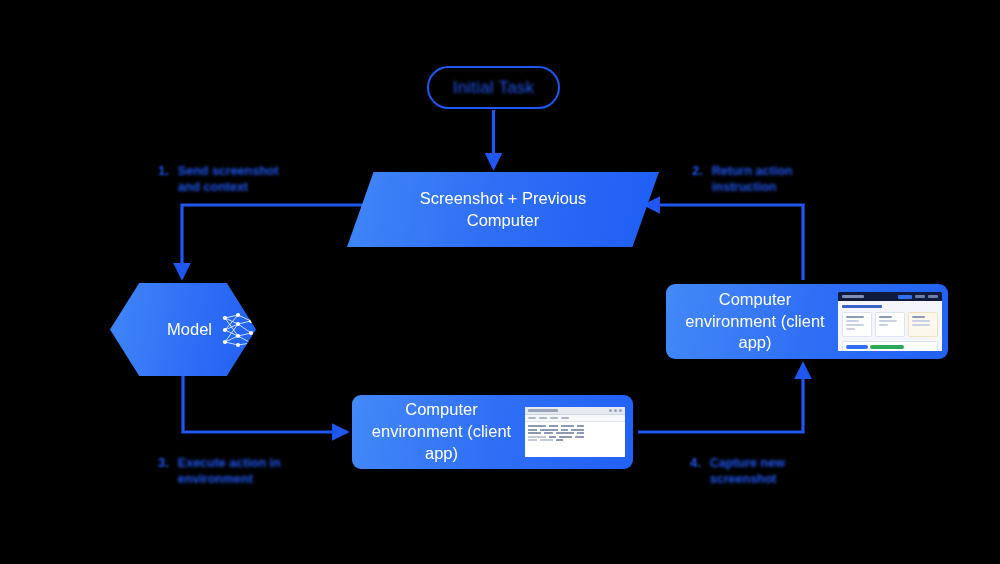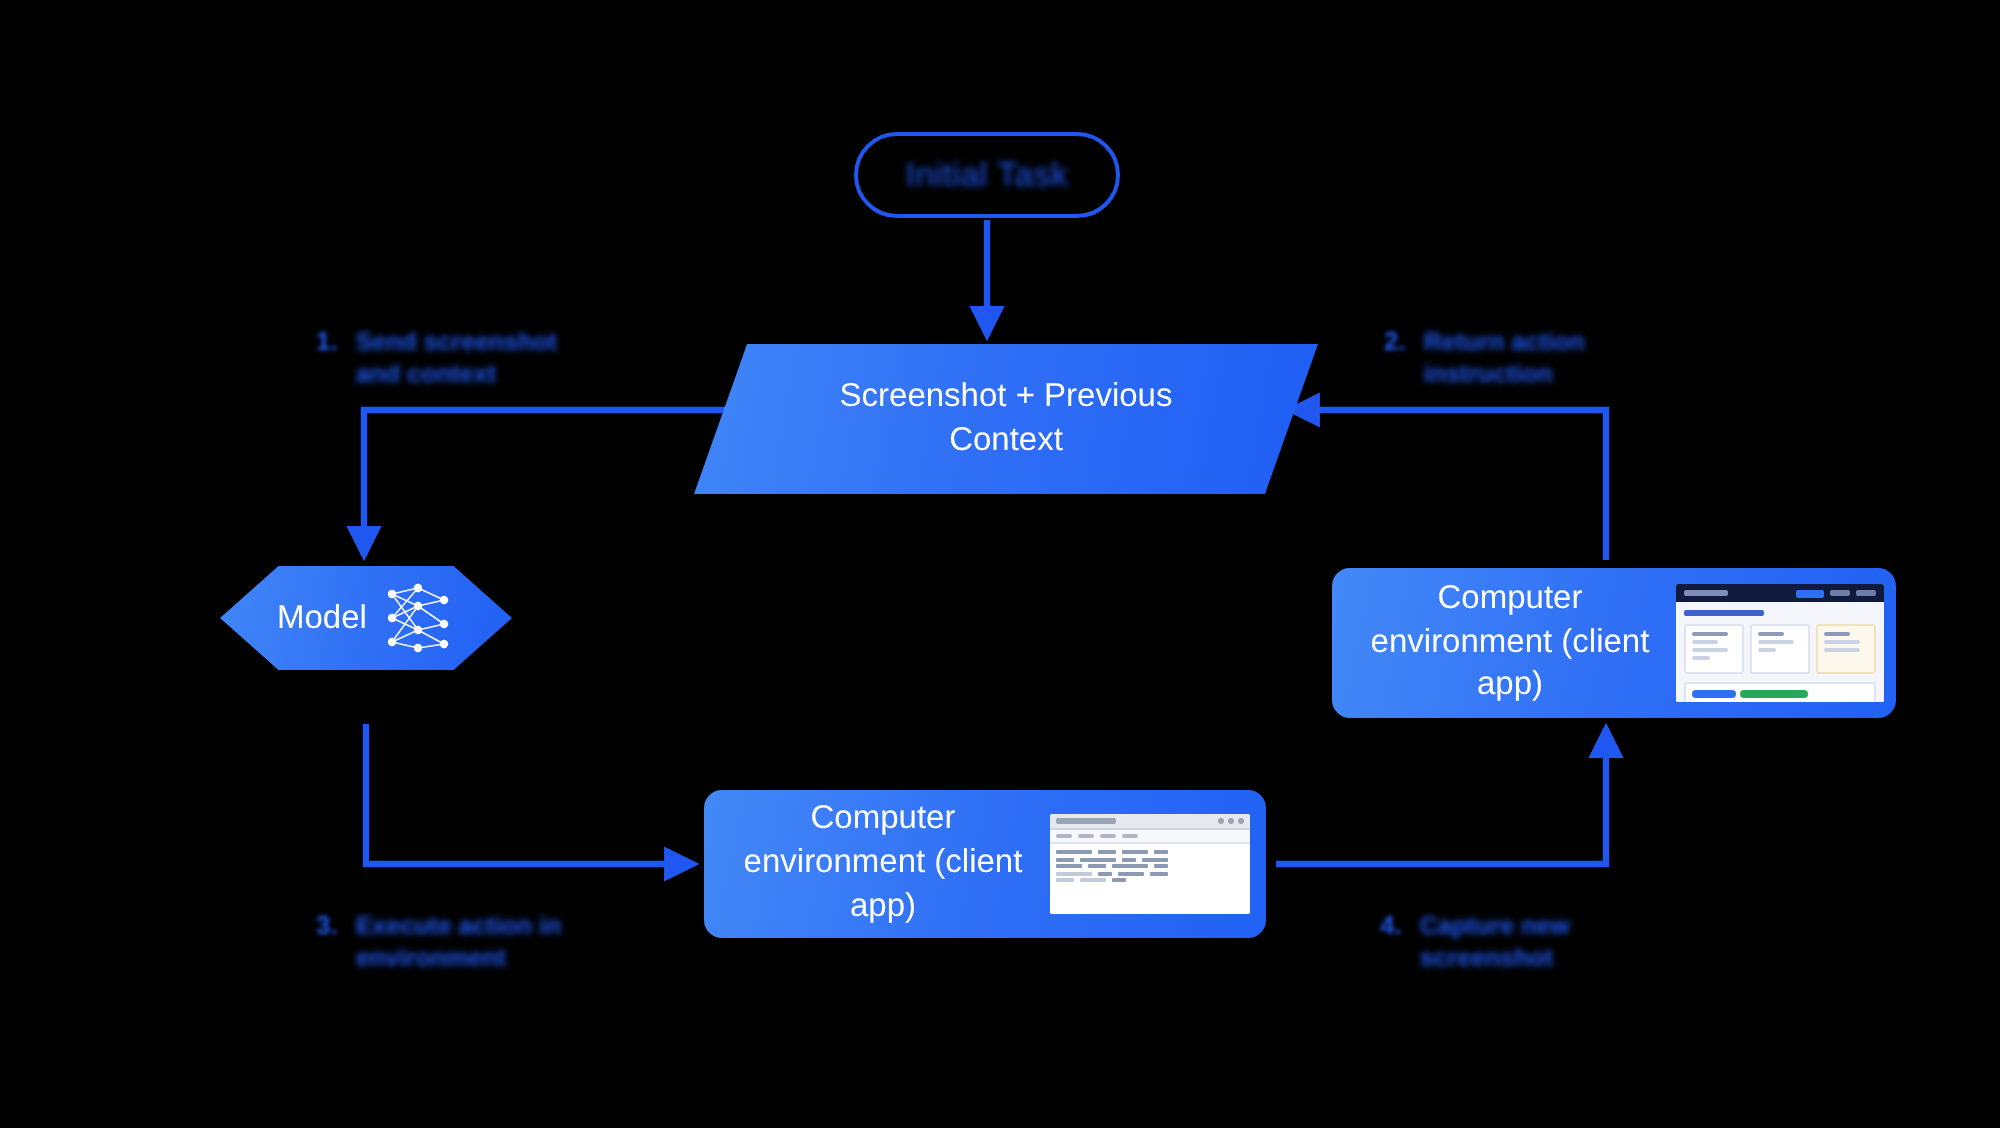--- a/index.html
+++ b/index.html
@@ -67,26 +67,26 @@
     color: #ffffff;
     font-weight: 400;
     max-width: 215px;
   }
 
   
   #model-node {
     left: 110px;
     top: 283px;
     width: 146px;
-    height: 52px;
+    height: 93px;
     background: linear-gradient(100deg, #4187f7 0%, #2f6ef5 55%, #2161f4 100%);
     clip-path: polygon(20% 0, 80% 0, 100% 50%, 80% 100%, 20% 100%, 0 50%);
     display: flex;
     align-items: center;
-    justify-content: center;
+    justify-content: flex-end;
     gap: 8px;
   }
   #model-node .node-label {
     font-size: 16.5px;
     color: #ffffff;
     font-weight: 400;
   }
   .nn-icon { display: block; }
 
   
@@ -273,21 +273,21 @@
 
       <path d="M 803 280 L 803 205 L 645 205" marker-end="url(#arrow)"></path>
     </g>
   </svg>
 
   <div class="node" id="initial-task">
     <span class="pill-label">Initial Task</span>
   </div>
 
   <div class="node" id="screenshot-context">
-    <span class="node-label">Screenshot + Previous Context</span>
+    <span class="node-label">Screenshot + Previous Computer</span>
   </div>
 
   <div class="node" id="model-node">
     <span class="node-label">Model</span>
     <span>
       <svg class="nn-icon" width="36" height="40" viewBox="0 0 36 40" xmlns="http://www.w3.org/2000/svg">
         <g stroke="#ffffff" stroke-width="0.8" opacity="0.95">
           <line x1="5" y1="8" x2="18" y2="5"></line>
           <line x1="5" y1="8" x2="18" y2="14"></line>
           <line x1="5" y1="8" x2="18" y2="26"></line>

